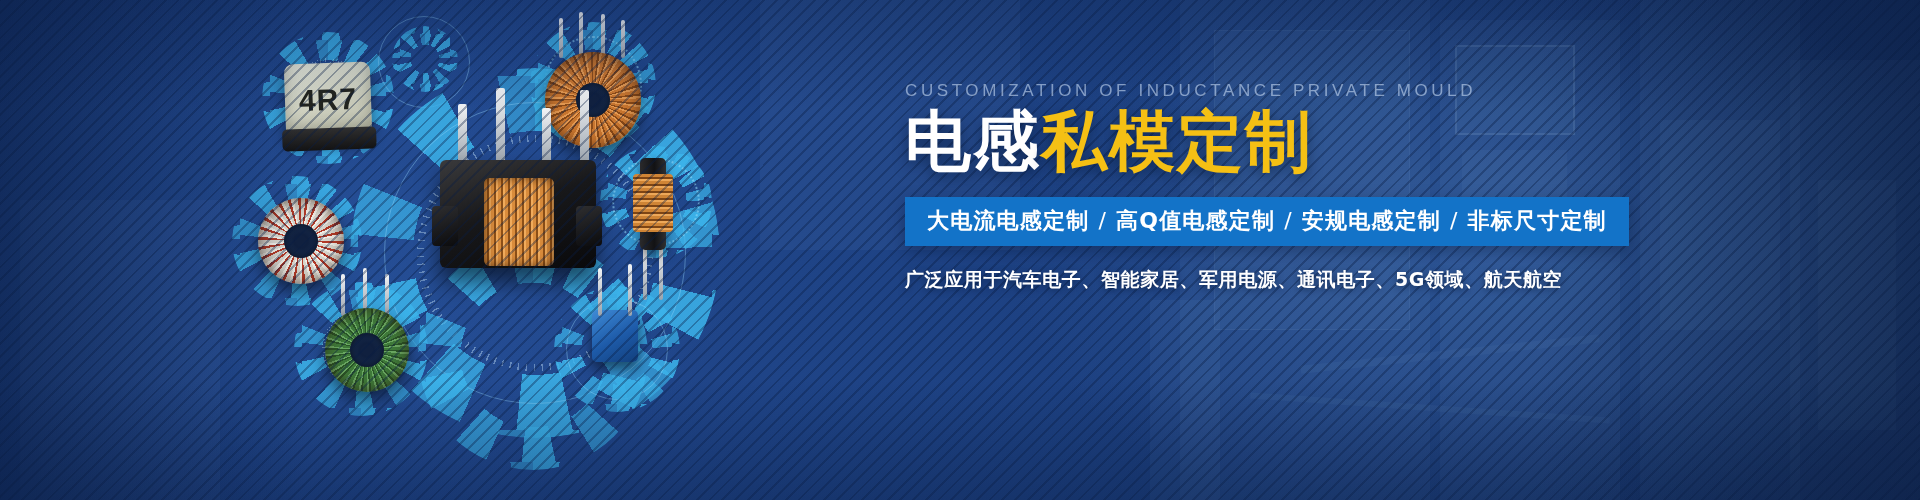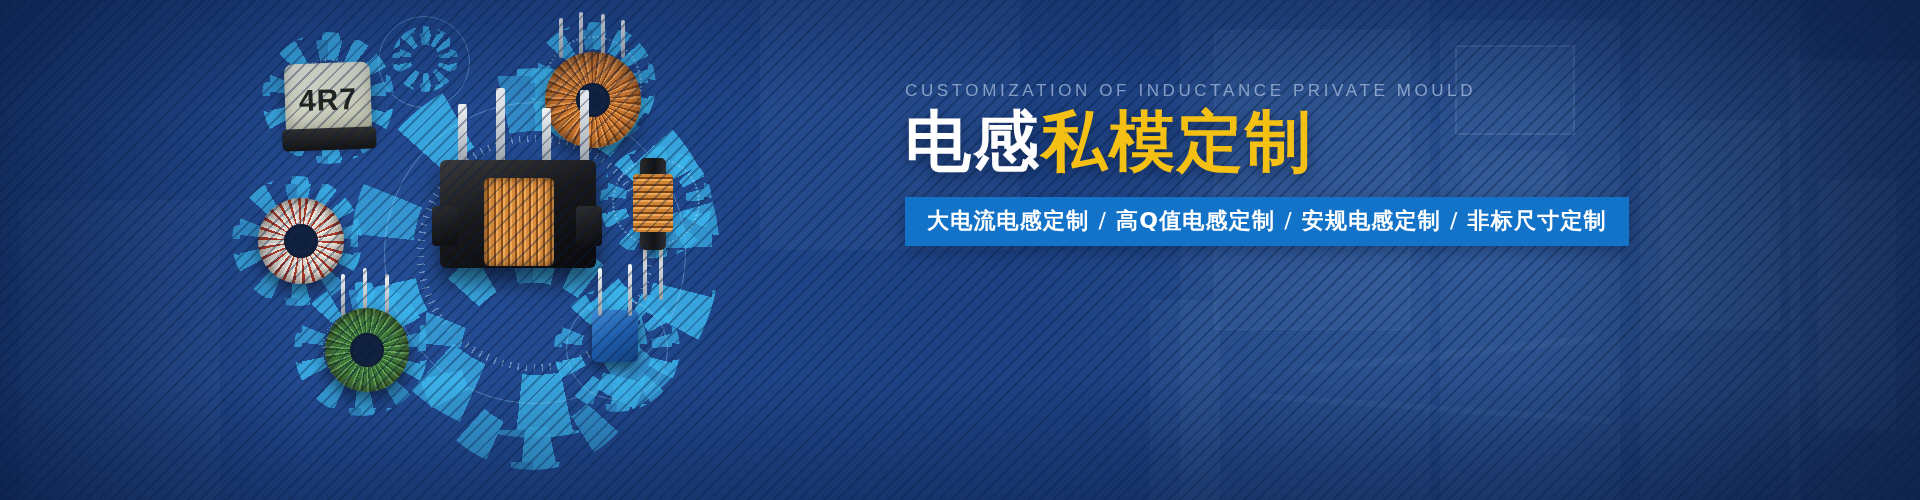--- a/index.html
+++ b/index.html
@@ -337,15 +337,16 @@
     <div class="headline">
       <span class="w">电感</span><span class="y">私模定制</span>
     </div>
 
     <div class="feature-bar">
       <div class="inner">
         <span>大电流电感定制</span><span class="sep">/</span><span>高Q值电感定制</span><span class="sep">/</span><span>安规电感定制</span><span class="sep">/</span><span>非标尺寸定制</span>
       </div>
     </div>
 
+    <div class="subline">广泛应用于汽车电子、智能家居、军用电源、通讯电子、5G领域、航天航空</div>
   </div>
 
 </div>
 
 </body></html>

